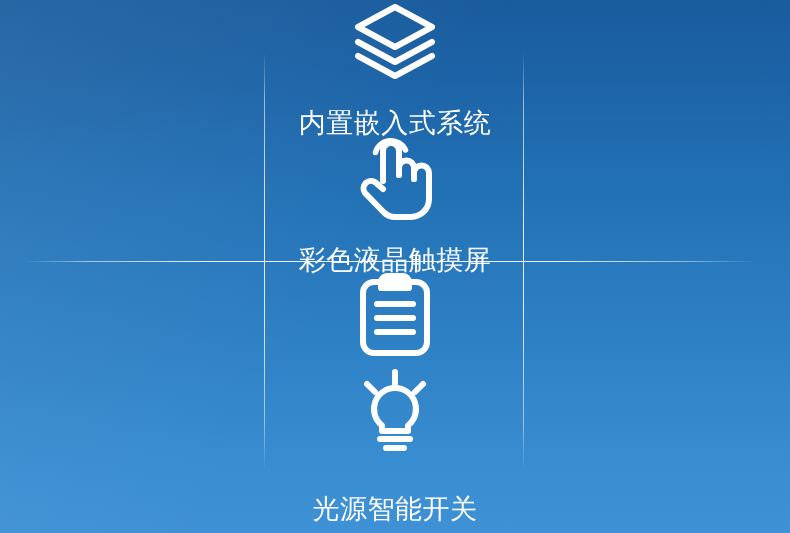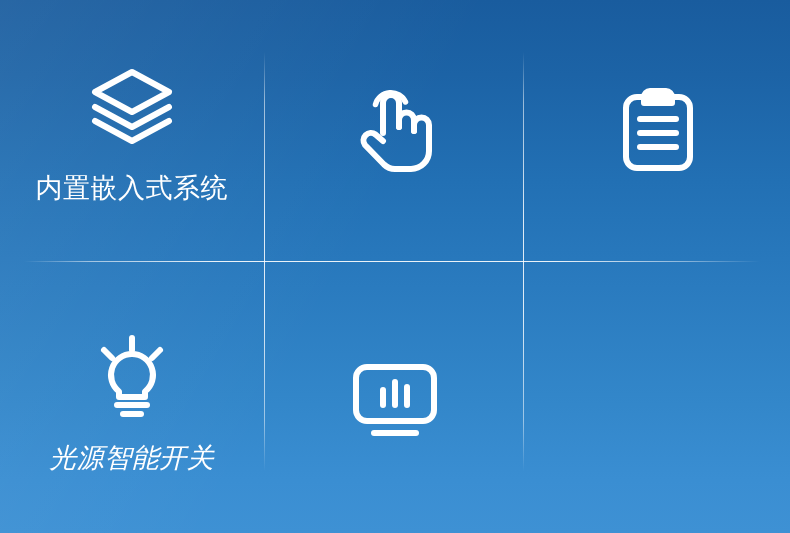--- a/index.html
+++ b/index.html
@@ -31,21 +31,21 @@
     position: absolute;
     inset: 0;
     background: linear-gradient(118deg, rgba(255,255,255,0.065) 0%, rgba(255,255,255,0.0) 46%);
     pointer-events: none;
   }
 
   .grid {
     position: absolute;
     inset: 0;
     display: grid;
-    grid-template-columns: 1fr 1fr 1fr;
+    grid-template-columns: 1fr;
     grid-template-rows: 1fr 1fr;
   }
 
   .cell {
     position: relative;
     display: flex;
     flex-direction: column;
     align-items: center;
     justify-content: center;
   }
@@ -70,21 +70,21 @@
     line-height: 1;
     letter-spacing: 0.5px;
     white-space: nowrap;
     text-align: center;
   }
 
   
   .row1 .icon-wrap { margin-top: -6px; }
   .row1 .cell-label { margin-top: 22px; }
   .row2 .icon-wrap { margin-top: 2px; }
-  .row2 .cell-label { margin-top: 21px; font-style: italic; }
+  .row2 .cell-label { margin-top: 38px; }
 
   
   .divider {
     position: absolute;
     pointer-events: none;
   }
   .divider.vertical {
     width: 1px;
     top: 52px;
     bottom: 62px;
@@ -140,20 +140,21 @@
 
           <path d="M43 40 V33 a7.5 7.5 0 0 1 15 0 V44"></path>
 
           <path d="M58 44 V38 a7.5 7.5 0 0 1 15 0 V58"></path>
 
           <path d="M73 56 v8 a18 18 0 0 1 -18 18 H39 a16 16 0 0 1 -11 -4.5 L9 58 a7.5 7.5 0 0 1 10.5 -10.5 L27 54"></path>
 
           <path d="M19.5 17.5 a16 16 0 0 1 30 -2.5" stroke-width="5.5"></path>
         </svg>
       </div>
+      <div class="cell-label">彩色液晶触摸屏</div>
     </div>
 
     <div class="cell row1">
       <div class="icon-wrap">
         <svg width="72" height="84" viewBox="0 0 72 84" fill="none" stroke="#ffffff" stroke-width="6" stroke-linejoin="round" stroke-linecap="round">
           <rect x="4" y="9" width="64" height="71" rx="11"></rect>
           <path d="M22 9 a6 6 0 0 1 6 -6 h16 a6 6 0 0 1 6 6 v6 H22 Z"></path>
           <line x1="18" y1="31" x2="54" y2="31"></line>
           <line x1="18" y1="45" x2="54" y2="45"></line>
           <line x1="18" y1="59" x2="54" y2="59"></line>

